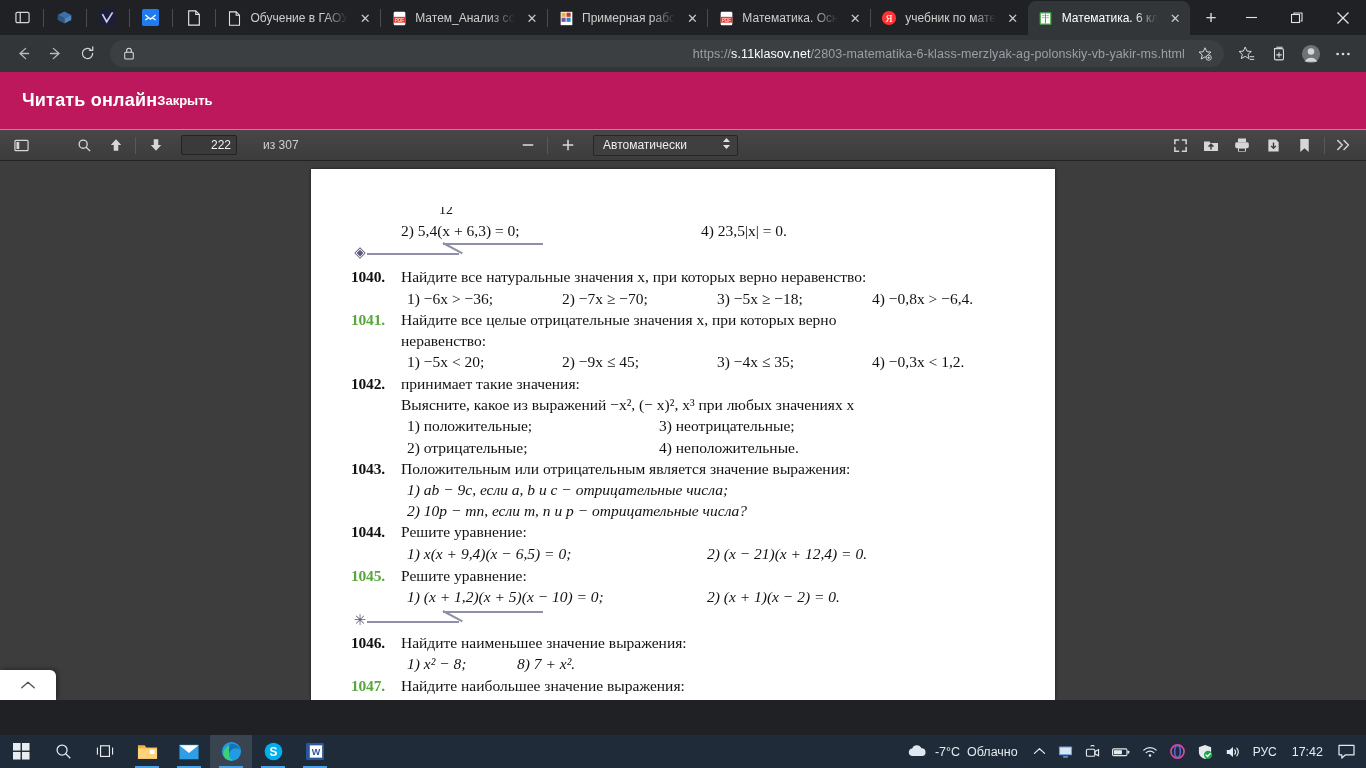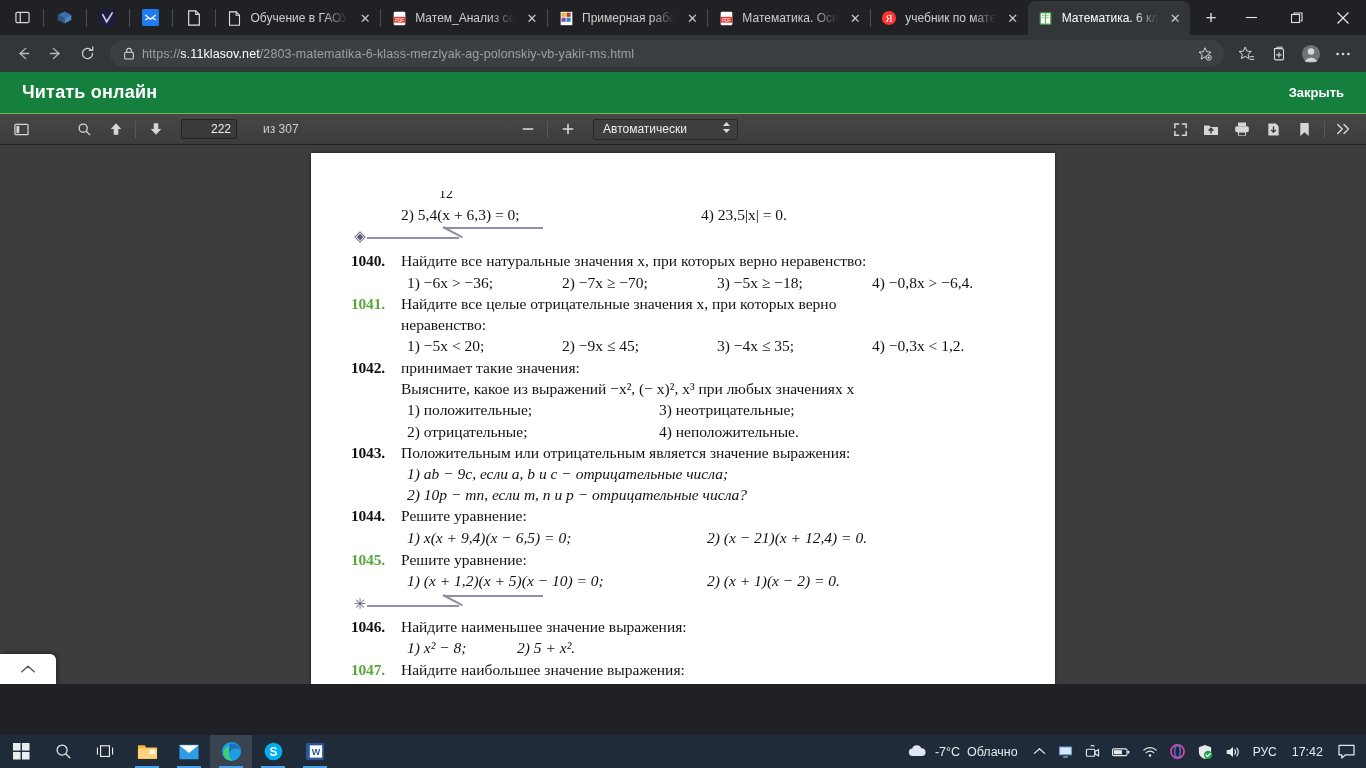--- a/index.html
+++ b/index.html
@@ -79,31 +79,32 @@
     width: 30px; height: 28px; border-radius: 4px;
     display: flex; align-items: center; justify-content: center;
     color: #cfd1d3; cursor: pointer;
   }
   .omnibox {
     flex: 1 1 auto; height: 27px; background: #3b3f42; border-radius: 14px;
     display: flex; align-items: center; gap: 7px;
     padding: 0 6px 0 13px; margin: 0 6px;
     color: #e8eaed; font-size: 12.5px; cursor: text;
     position: relative;
+    text-align: right;
   }
   .omnibox .lock { display:flex; align-items:center; color:#dcdcdc; }
   .urlwrap { flex: 1 1 auto; white-space: nowrap; overflow: hidden; letter-spacing: .1px; }
   .urlwrap .dim { color: #9aa0a6; }
   .urlwrap .bright { color: #ffffff; }
   .omni-ic { width: 26px; height: 24px; display:flex; align-items:center; justify-content:center; color:#d8dadc; cursor: pointer;}
 
   
   .greenbar {
-    height: 42px; background: #15803d;
-    display: flex; align-items: center; justify-content: space-between;
+    height: 58px; background: #be185d;
+    display: flex; align-items: center; 
     padding: 0 22px;
     border-bottom: 1px solid #7bb354;
   }
   .greenbar .brand { color: #ffffff; font-size: 18px; font-weight: bold; letter-spacing:.2px; }
   .greenbar .closelink { color: #ffffff; font-size: 13px; font-weight: bold; cursor: pointer; }
 
   
   .pdfviewer { height: 570px; position: relative; background: #3d3d3d; }
   .pdftoolbar {
     height: 31px;
@@ -616,21 +617,21 @@
             <span class="divider-line"></span>
             <span class="divider-line2"></span>
           </div>
 
           <div class="ex">
             <span class="exnum">1046.</span>
             <span class="exbody">
               <div>Найдите наименьшее значение выражения:</div>
               <div class="parts">
                 <div class="ital" style="width:110px">1) x² − 8;</div>
-                <div class="ital">2) 5 + x².</div>
+                <div class="ital">8) 7 + x².</div>
               </div>
             </span>
           </div>
 
           <div class="ex">
             <span class="exnum green">1047.</span>
             <span class="exbody">
               <div>Найдите наибольшее значение выражения:</div>
               <div class="parts">
                 <div class="ital" style="width:110px">1) 4 − x²;</div>

